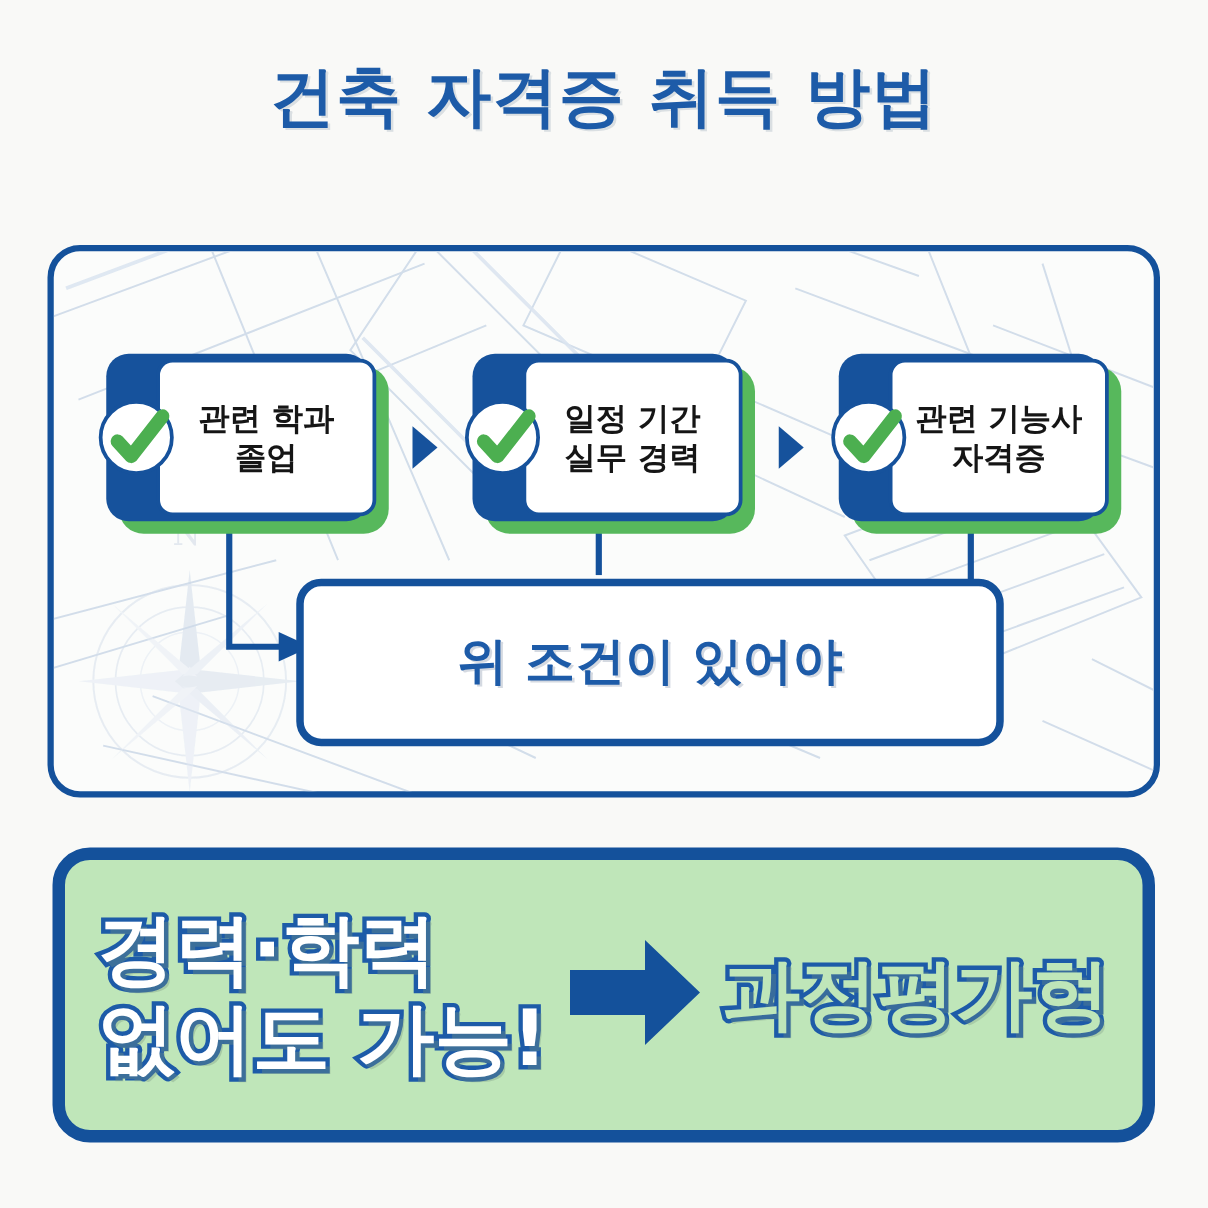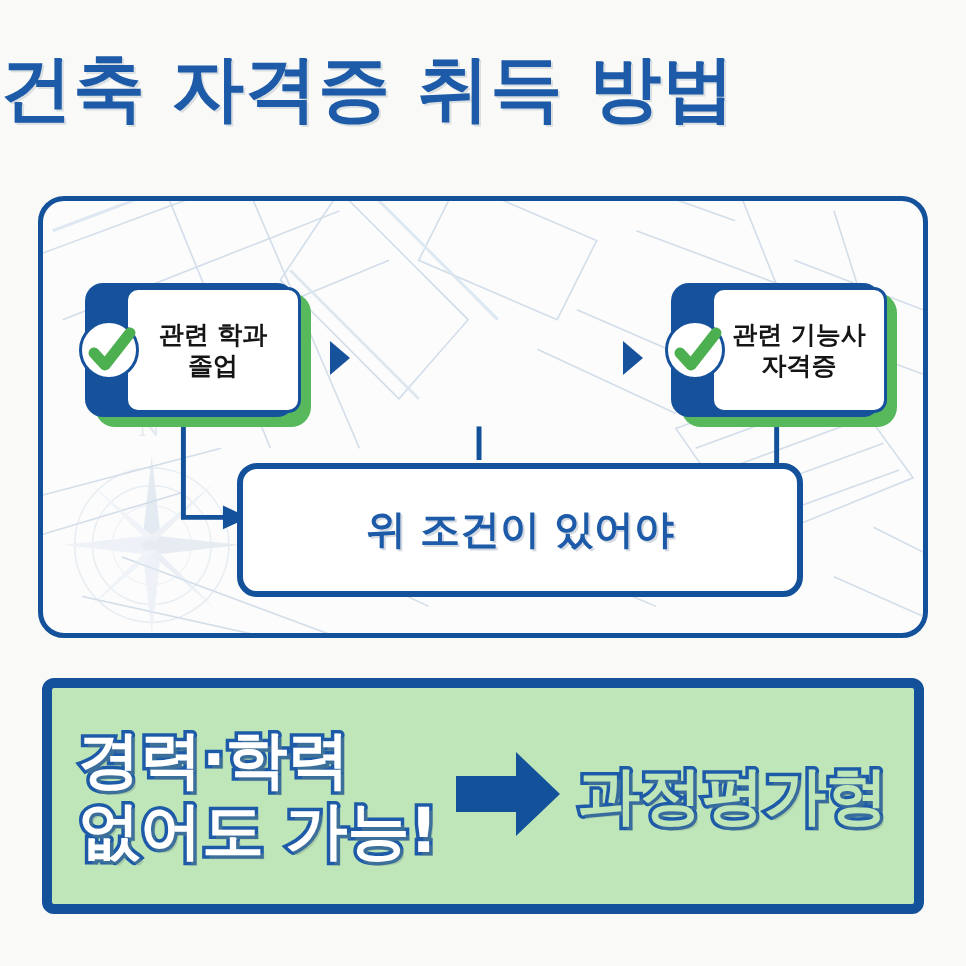--- a/index.html
+++ b/index.html
@@ -15,22 +15,22 @@
     overflow: hidden;
     position: relative;
   }
 
   
   #page-title {
     position: absolute;
     left: 0;
     top: 52px;
     width: 966px;
-    text-align: left;
-    font-size: 72px;
+    text-align: center;
+    font-size: 52px;
     font-weight: 800;
     letter-spacing: 1px;
     color: #1d5ba8;
     text-shadow: 2px 2px 0 rgba(180,190,200,0.45);
     line-height: 1;
     white-space: nowrap;
   }
 
   
   #blueprint-panel {
@@ -161,21 +161,21 @@
 
   
   #bottom-banner {
     position: absolute;
     left: 42px;
     top: 678px;
     width: 882px;
     height: 236px;
     background: #bfe6b9;
     border: 10px solid #14519b;
-    border-radius: 12px;
+    border-radius: 30px;
     box-sizing: border-box;
     display: flex;
     align-items: center;
     justify-content: space-between;
     padding: 0 26px;
   }
   .banner-half {
     display: flex;
     flex-direction: column;
     justify-content: center;
@@ -277,20 +277,33 @@
     </div>
     <div class="check-badge">
       <svg width="68" height="70" viewBox="0 0 68 70">
         <path d="M16 36 L27 48 L52 16" stroke="#4caf50" stroke-width="11" fill="none" stroke-linecap="round" stroke-linejoin="round"></path>
       </svg>
     </div>
   </div>
 
   <div class="tri-arrow a1"></div>
 
+  <div class="flow-card c2">
+    <div class="card-shadow-green"></div>
+    <div class="card-backplate"></div>
+    <div class="card-inner">
+      <div class="card-line">일정 기간</div>
+      <div class="card-line">실무 경력</div>
+    </div>
+    <div class="check-badge">
+      <svg width="68" height="70" viewBox="0 0 68 70">
+        <path d="M16 36 L27 48 L52 16" stroke="#4caf50" stroke-width="11" fill="none" stroke-linecap="round" stroke-linejoin="round"></path>
+      </svg>
+    </div>
+  </div>
 
   <div class="tri-arrow a2"></div>
 
   <div class="flow-card c3">
     <div class="card-shadow-green"></div>
     <div class="card-backplate"></div>
     <div class="card-inner">
       <div class="card-line">관련 기능사</div>
       <div class="card-line">자격증</div>
     </div>

